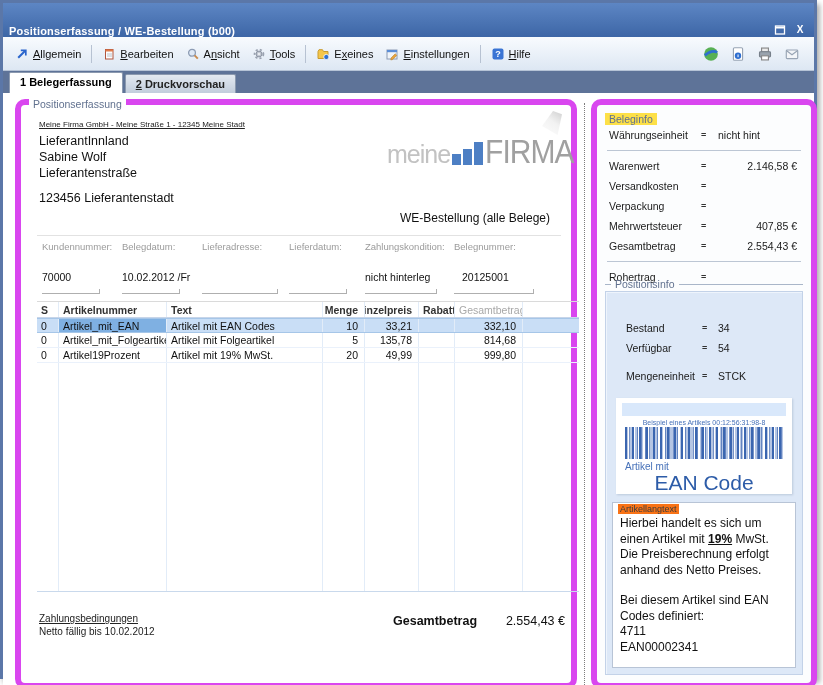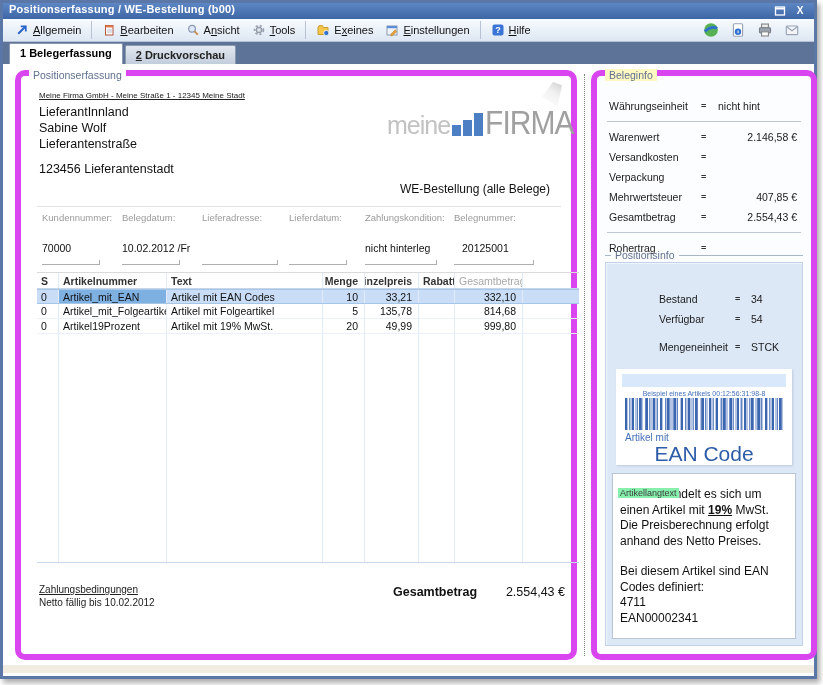--- a/index.html
+++ b/index.html
@@ -3,29 +3,29 @@
 <meta charset="utf-8">
 <style>
   * { margin:0; padding:0; box-sizing:border-box; }
   html,body { width:823px; height:685px; overflow:hidden; background:#fff;
     font-family:"Liberation Sans","DejaVu Sans",sans-serif; }
   .window { position:absolute; left:0; top:0; width:817px; height:679px;
     border:3px solid #5b77a8; background:#fff;
     box-shadow:3px 4px 5px rgba(110,110,110,.55); }
 
   
-  .titlebar { height:16px; background:linear-gradient(#5d86c4,#3d66a6);
-    display:flex; align-items:flex-start; padding:0 6px; color:#fff; }
+  .titlebar { height:34px; background:linear-gradient(#5d86c4,#3d66a6);
+    display:flex; align-items:flex-end; padding:0 6px; color:#fff; }
   .titlebar .title { font-size:11px; font-weight:bold; letter-spacing:.2px; }
   .titlebar .tb-buttons { margin-left:auto; display:flex; gap:4px; align-items:center; }
   .tb-btn { width:16px; height:15px; display:flex; align-items:center; justify-content:center;
     color:#fff; font-size:10px; font-weight:bold; cursor:default; }
 
   
-  .menubar { height:23px; background:linear-gradient(#f8fbfe,#dde7f3);
+  .menubar { height:34px; background:linear-gradient(#f8fbfe,#dde7f3);
     border-bottom:1px solid #b6c3d6; display:flex; align-items:center; padding:0 6px; }
   .menu-item { display:flex; align-items:center; gap:4px; padding:3px 6px;
     font-size:11px; color:#111; white-space:nowrap; }
   .menu-item .key { text-decoration:underline; }
   .msep { width:1px; height:18px; background:#b7c2d2; margin:0 4px; }
   .menu-right { margin-left:auto; display:flex; gap:11px; align-items:center; padding-right:8px; }
   .icon14 { width:14px; height:14px; display:block; }
   .icon16 { width:16px; height:16px; display:block; }
 
   
@@ -89,55 +89,55 @@
   .pay-link { position:absolute; left:18px; top:508px; font-size:10px; color:#222; text-decoration:underline; }
   .pay-terms { position:absolute; left:18px; top:521px; font-size:10px; color:#222; }
   .total-label { position:absolute; left:372px; top:509px; font-size:12.5px; font-weight:bold; color:#111; }
   .total-value { position:absolute; right:6px; top:509px; font-size:12.5px; color:#111; }
 
   
   .vsep { position:absolute; left:581px; top:10px; height:582px; width:0; border-left:1px dotted #7d7d7d; }
 
   
   .binfo { left:588px; top:6px; width:226px; height:590px; background:#fcfdfe; }
-  .binfo .glabel { background:#fef9c3; }
+  .binfo .glabel { background:#fde047;margin-top:15px; }
   .brows { padding-top:20px; }
   .brow { display:flex; align-items:center; height:20px; padding:0 12px; font-size:10.5px; color:#1a1a1a; }
   .brow .blab { width:92px; }
   .brow .beq { width:17px; font-size:9px; font-weight:bold; color:#333; }
   .brow .bval-r { flex:1; text-align:right; padding-right:2px; }
   .brow .bval-l { flex:1; text-align:left; }
   .bhr { border-top:1px solid #bcc6d4; margin:5px 10px; }
 
   
   .pinfo { position:absolute; left:8px; right:8px; top:172px; bottom:8px; }
   .pinfo-header { display:flex; align-items:center; font-size:10.5px; color:#61718f; height:14px; }
   .pinfo-header::before { content:""; width:6px; border-top:1px solid #a9b6c9; margin-right:4px; }
   .pinfo-header::after { content:""; flex:1; border-top:1px solid #a9b6c9; margin-left:4px; }
   .panel { position:absolute; left:0; right:0; top:14px; bottom:0;
     background:#dde8f7; border:1px solid #c3d2e8; box-shadow:inset 1px 1px 0 #eef4fc; }
   .prow { display:flex; align-items:center; height:20px; padding:0 0 0 20px; font-size:10.5px; color:#1a1a1a; }
-  .prow .plab { width:76px;margin-left:33px; }
+  .prow .plab { width:76px; }
   .prow .beq { width:16px; font-size:9px; font-weight:bold; color:#333; }
 
   .barcode-box { position:absolute; left:10px; right:10px; top:106px; height:96px;
     background:#fff; box-shadow:1px 1px 2px rgba(90,110,140,.25); }
   .bc-band { margin:5px 6px 3px; height:13px; background:#d9e8fb; }
   .bc-caption { font-size:7px; color:#4570b8; text-align:center; white-space:nowrap; overflow:hidden; }
   .bc-bars { margin:1px 9px 0; height:32px;
     background:
       repeating-linear-gradient(90deg,#3b66b0 0 2px,rgba(0,0,0,0) 2px 7px),
       repeating-linear-gradient(90deg,rgba(72,110,180,.75) 0 1px,rgba(0,0,0,0) 1px 4px),
       repeating-linear-gradient(90deg,rgba(120,150,205,.55) 0 3px,rgba(255,255,255,.9) 3px 5px); }
   .bc-line1 { margin:2px 0 0 9px; font-size:10px; color:#4570b8; }
   .bc-line2 { text-align:center; font-size:21px; color:#2d5ca8; line-height:22px; }
 
   .langtext { position:absolute; left:6px; right:6px; top:210px; bottom:6px;
     background:#fff; border:1px solid #b8c4d6; }
-  .lt-label { position:absolute; top:14px; left:5px; font-size:9px; color:#3c3c3c; background:#86efac; padding:0 2px; }
+  .lt-label { position:absolute; top:1px; left:5px; font-size:9px; color:#3c3c3c; background:#f97316; padding:0 2px; }
   .lt-body { padding:13px 7px 4px; font-size:12px; color:#111; line-height:15.5px; }
   .lt-body .em { font-weight:bold; text-decoration:underline; }
   .lt-gap { height:15px; }
 </style>
 </head>
 <body>
 
 <div class="window">
 
   <div class="titlebar">

